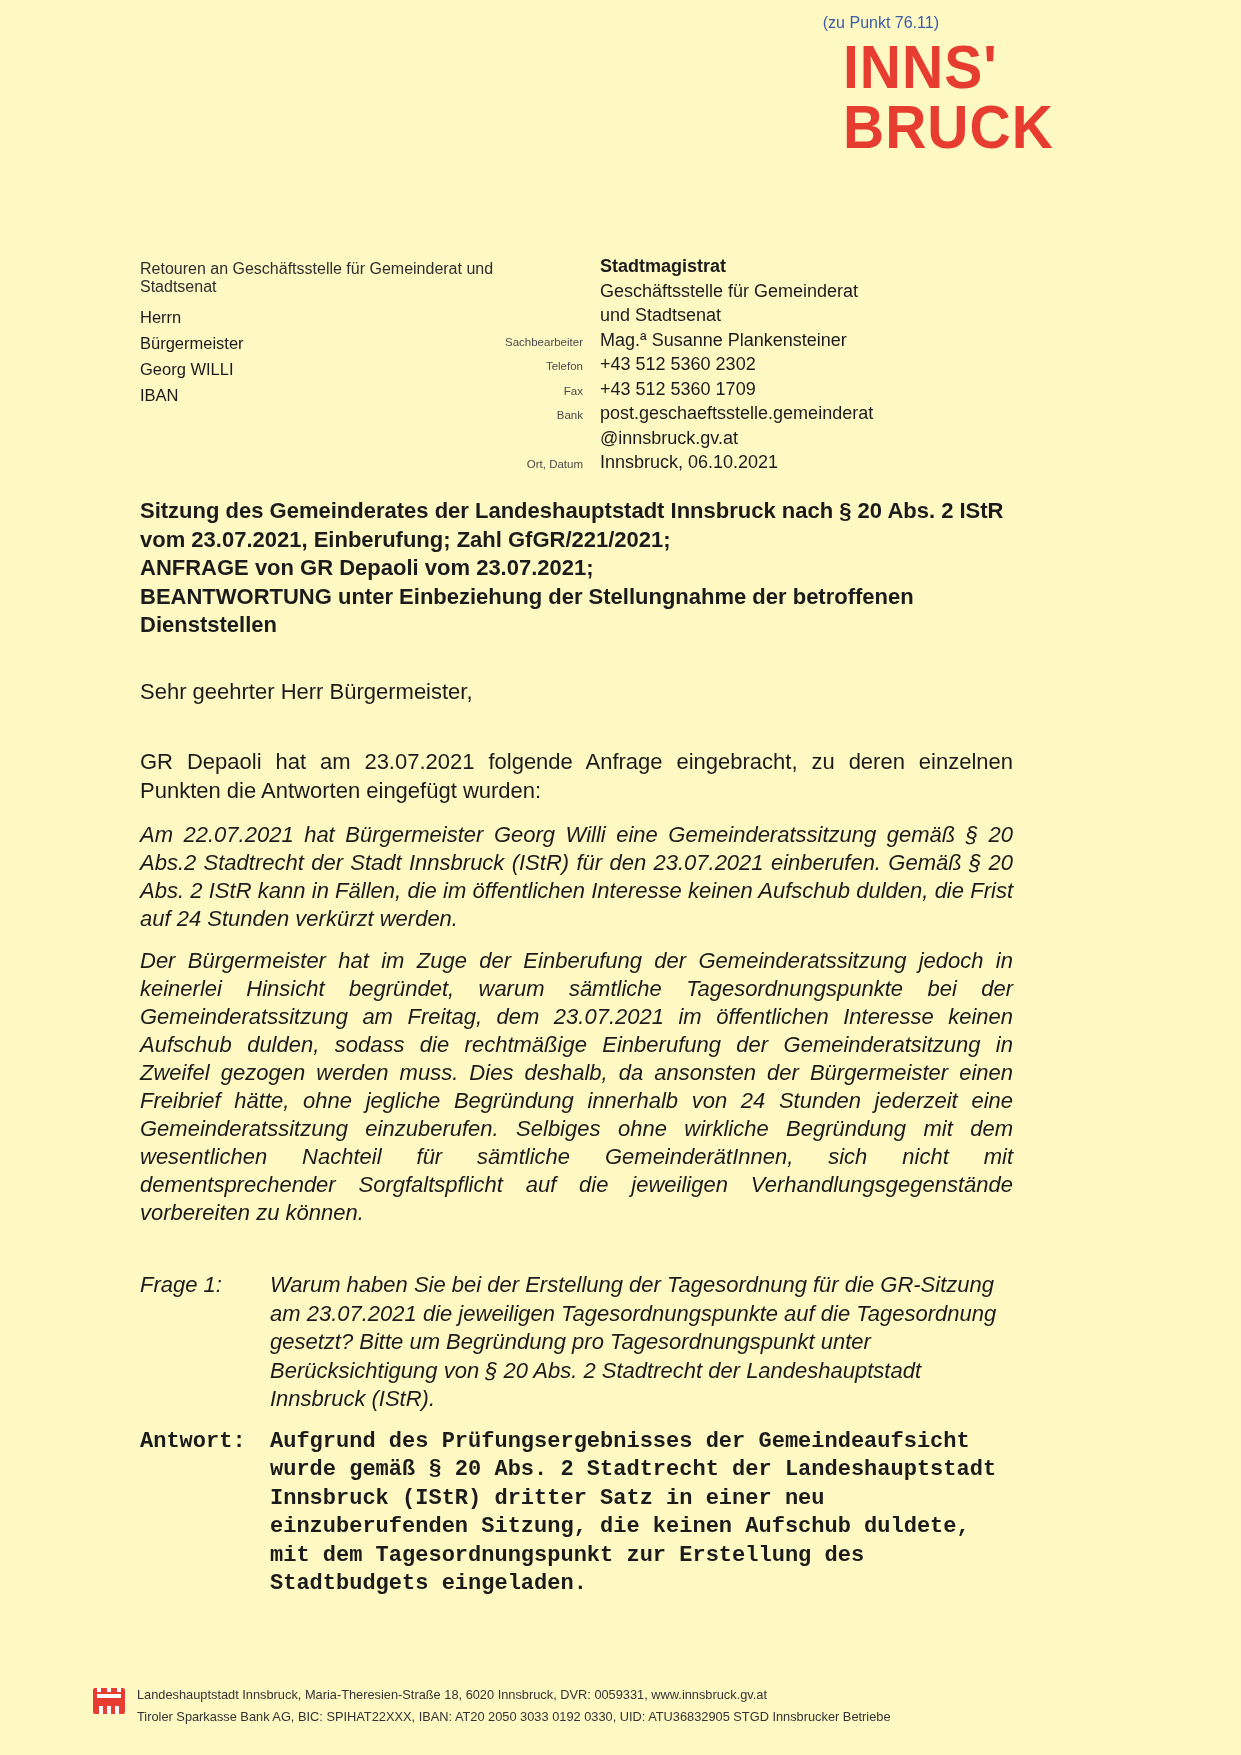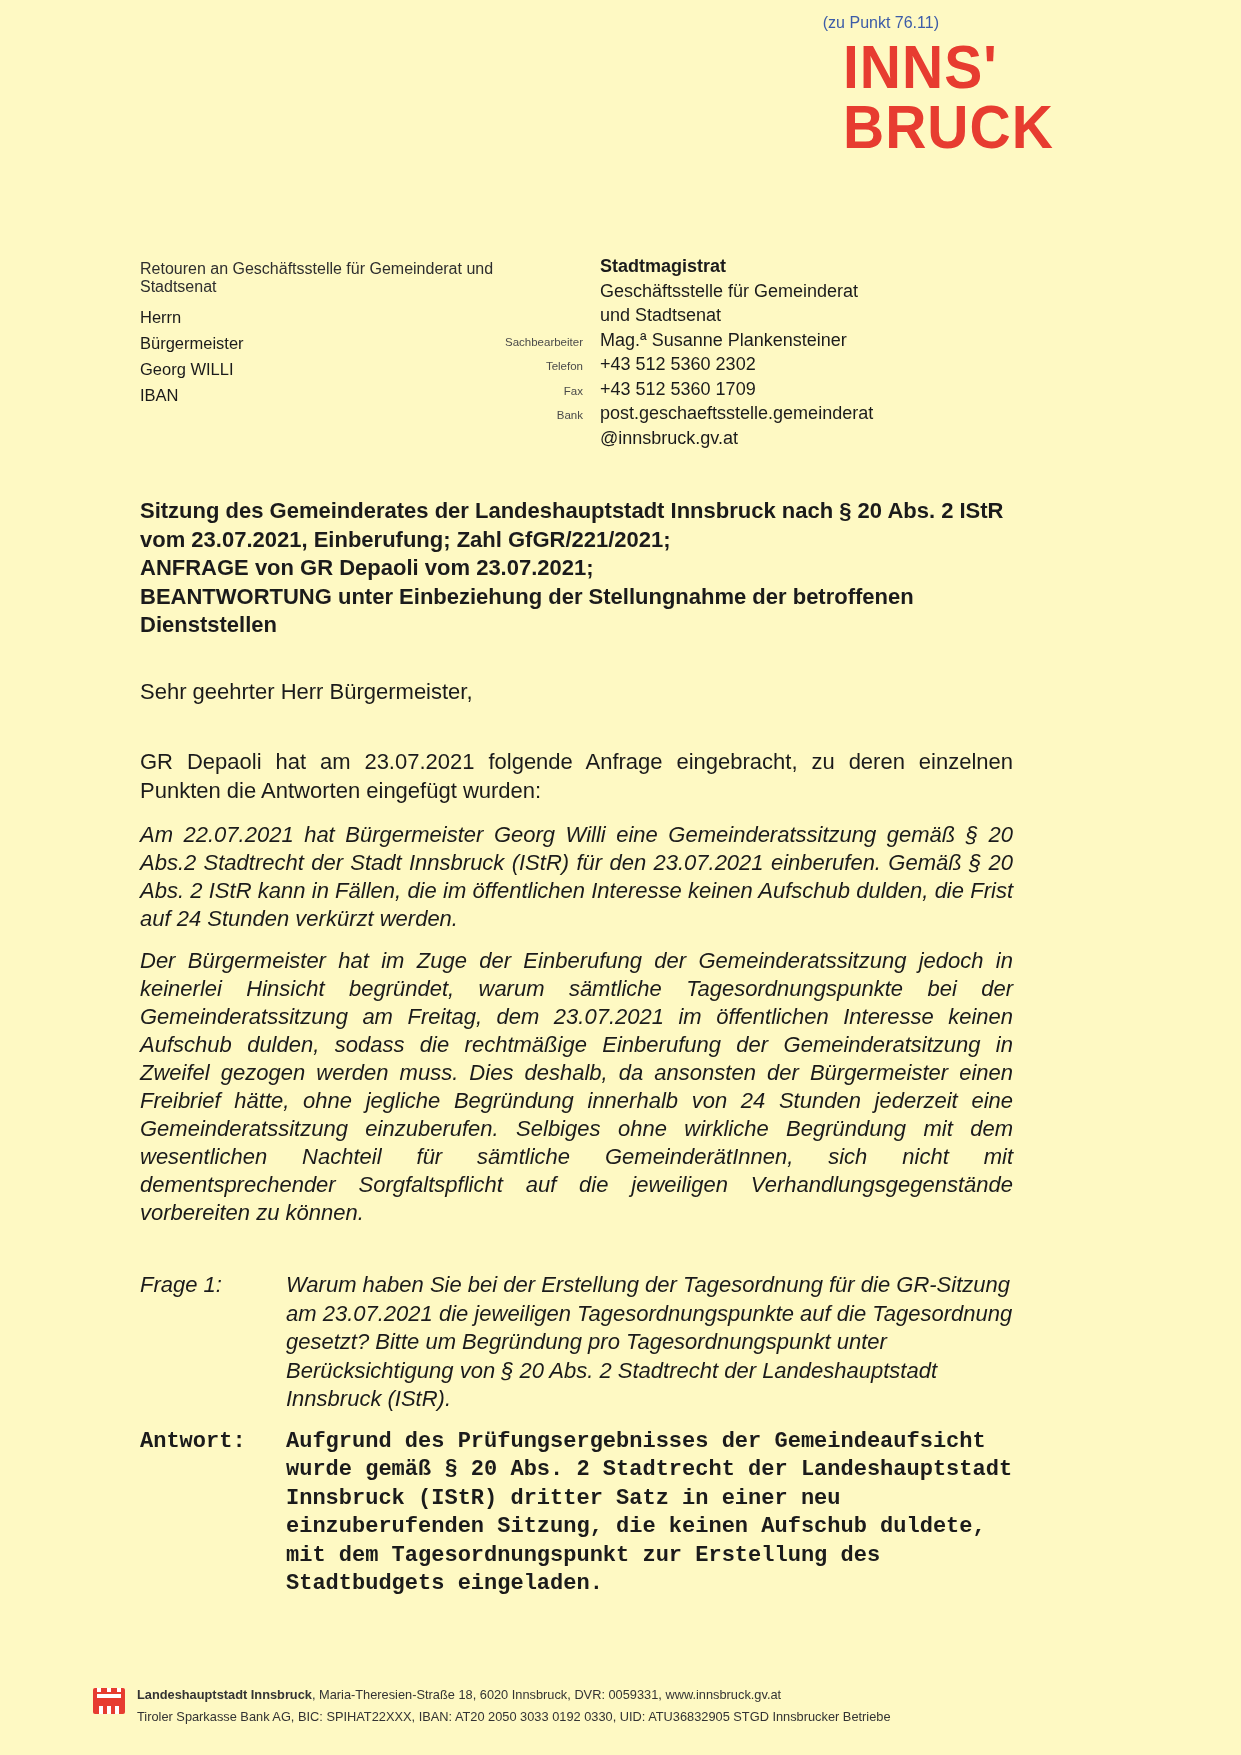--- a/index.html
+++ b/index.html
@@ -101,21 +101,20 @@
   }
   .quote {
     font-style: italic;
     text-align: justify;
     margin-bottom: 14px;
     line-height: 28px;
   }
   .qa-row {
     display: flex;
     margin-top: 14px;
-    gap: 16px;
   }
   .qa-row.first { margin-top: 44px; }
   .qa-label {
     flex: 0 0 130px;
   }
   .qa-text { flex: 1; }
   .qa-label.italic, .qa-text.italic { font-style: italic; }
   .qa-label.bold, .qa-text.bold { font-weight: 700; font-family: Liberation Mono, monospace; }
 
   
@@ -130,21 +129,21 @@
   .footer .arms {
     flex: 0 0 32px;
     margin-right: 12px;
     margin-top: 2px;
   }
   .footer .lines {
     font-size: 12.8px;
     line-height: 21.5px;
     color: #333333;
   }
-  .footer .b { font-weight: 700; }
+  .footer .b { font-weight: 400; }
 </style>
 </head>
 <body>
 
 <div class="page">
 
   <div class="top-note">(zu Punkt 76.11)</div>
 
   <div class="logo">
     <div>INNS'</div>
@@ -184,20 +183,24 @@
       <span class="lbl">Fax</span>
       <span class="val">+43 512 5360 1709</span>
     </div>
     <div class="row">
       <span class="lbl">Bank</span>
       <span class="val">post.geschaeftsstelle.gemeinderat</span>
     </div>
     <div class="row">
       <span class="lbl"></span>
       <span class="val">@innsbruck.gv.at</span>
+    </div>
+    <div class="row">
+      <span class="lbl">Ort, Datum</span>
+      <span class="val">Innsbruck, 06.10.2021</span>
     </div>
   </div>
 
   <div class="body-block">
     <div class="subject">
       <div>Sitzung des Gemeinderates der Landeshauptstadt Innsbruck nach § 20 Abs. 2 IStR</div>
       <div>vom 23.07.2021, Einberufung; Zahl GfGR/221/2021;</div>
       <div>ANFRAGE von GR Depaoli vom 23.07.2021;</div>
       <div>BEANTWORTUNG unter Einbeziehung der Stellungnahme der betroffenen Dienststellen</div>
     </div>

